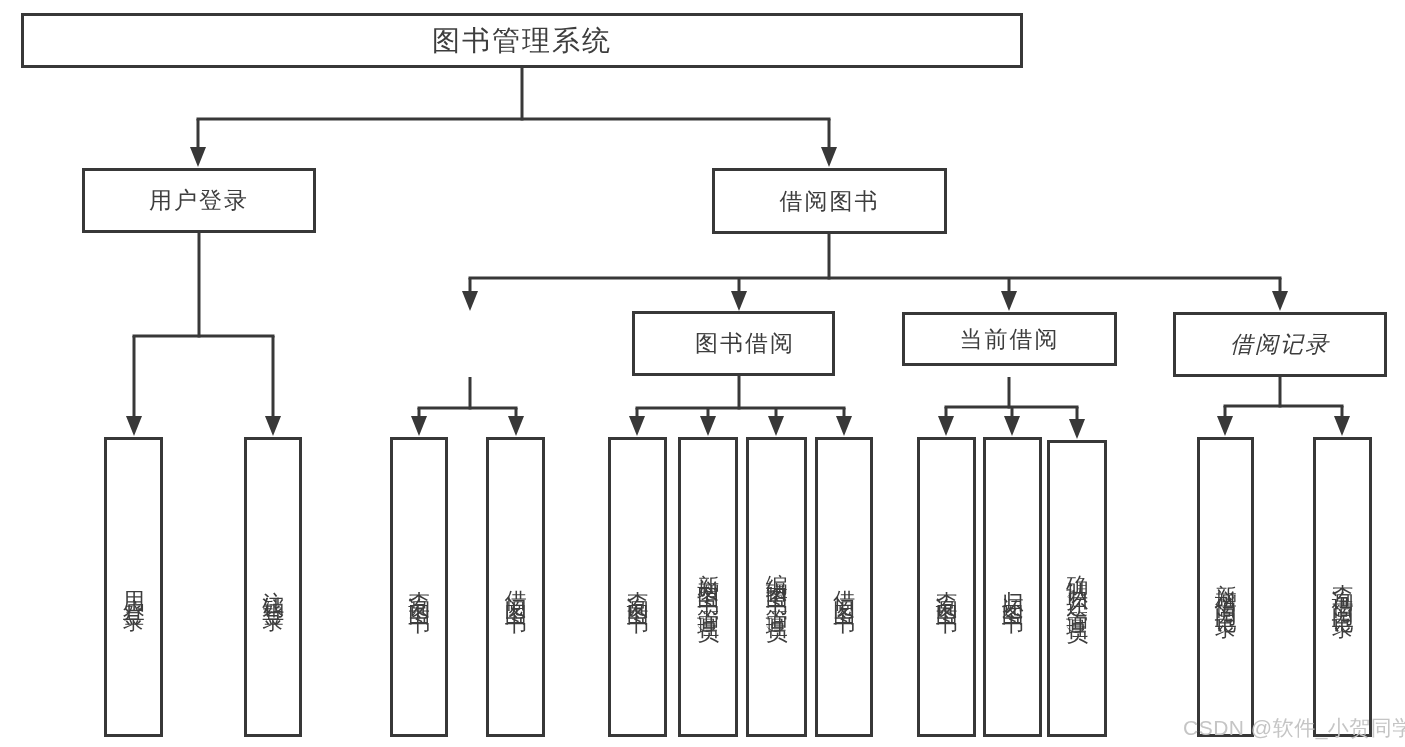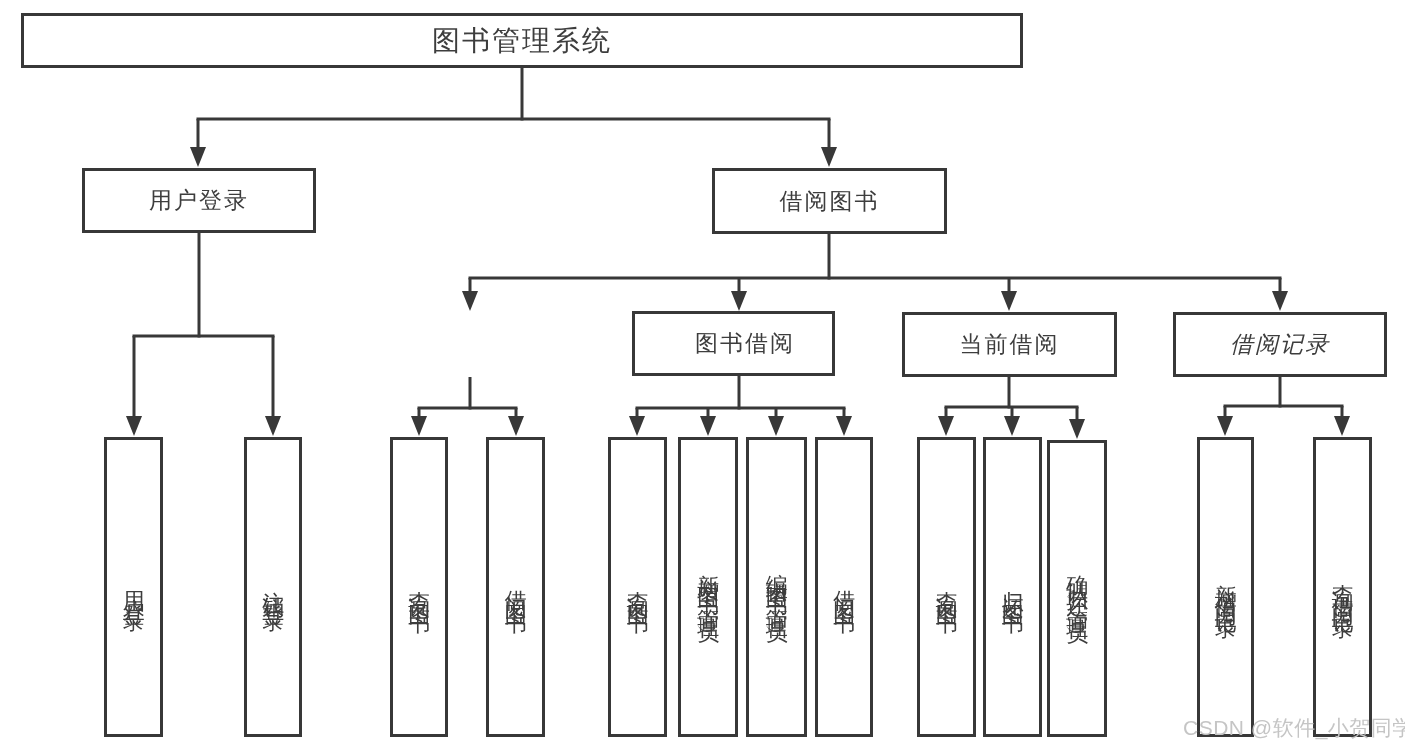--- a/index.html
+++ b/index.html
@@ -17,21 +17,21 @@
   .vlabel{
     writing-mode:vertical-rl;text-orientation:mixed;
     font-size:22px;letter-spacing:7px;line-height:1.2;white-space:nowrap;
   }
   
   .n-root{left:21px;top:13px;width:1002px;height:55px;}
   .n-l1a{left:82px;top:168px;width:234px;height:65px;}
   .n-l1b{left:712px;top:168px;width:235px;height:66px;}
   .n-l2a{left:363px;top:312px;width:214px;height:65px;}
   .n-l2b{left:632px;top:311px;width:203px;height:65px;padding-left:23px;}
-  .n-l2c{left:902px;top:312px;width:215px;height:65px;text-align:right;}
+  .n-l2c{left:902px;top:312px;width:215px;height:54px;text-align:right;}
   .n-l2d{left:1173px;top:312px;width:214px;height:65px;font-style:italic;}
   .n-g1a{left:104px;top:437px;width:59px;height:300px;}
   .n-g1b{left:244px;top:437px;width:58px;height:300px;}
   .n-g2a{left:390px;top:437px;width:58px;height:300px;}
   .n-g2b{left:486px;top:437px;width:59px;height:300px;}
   .n-g3a{left:608px;top:437px;width:59px;height:300px;}
   .n-g3b{left:678px;top:437px;width:60px;height:300px;}
   .n-g3c{left:746px;top:437px;width:61px;height:300px;}
   .n-g3d{left:815px;top:437px;width:58px;height:300px;}
   .n-g4a{left:917px;top:437px;width:59px;height:300px;}

